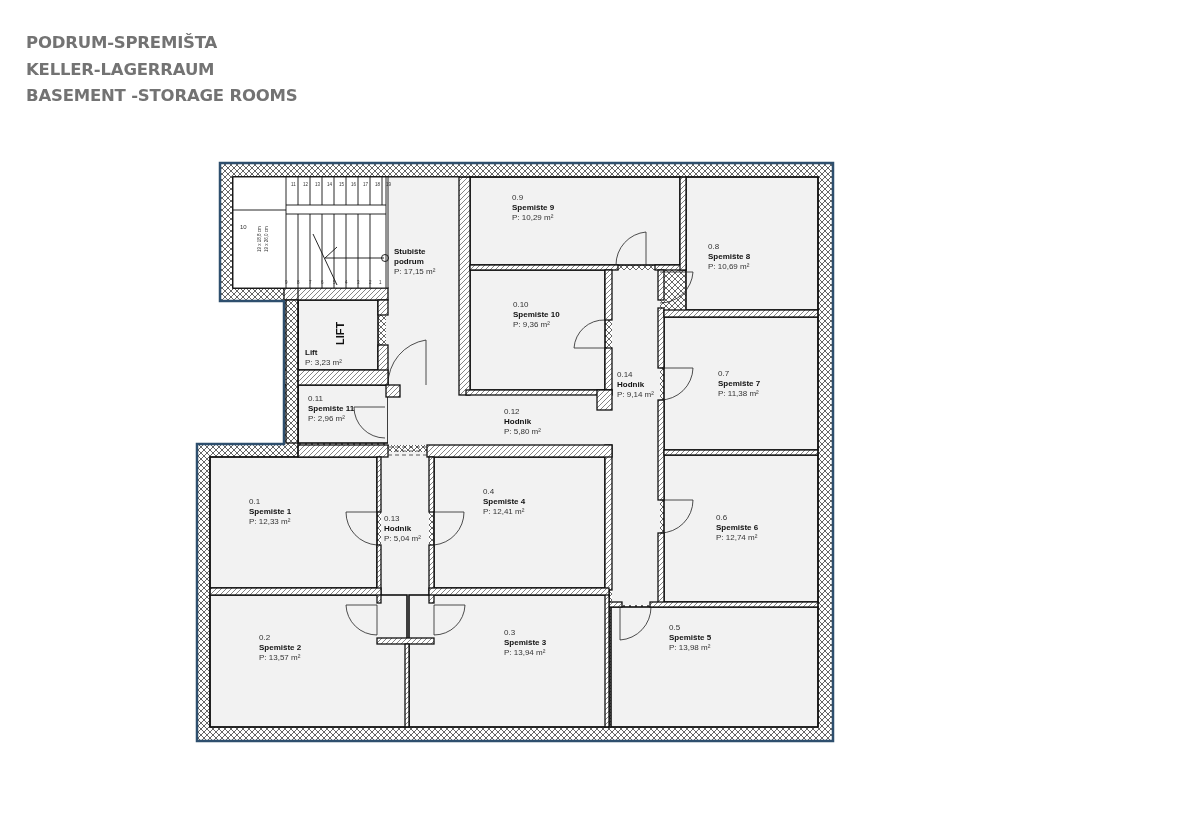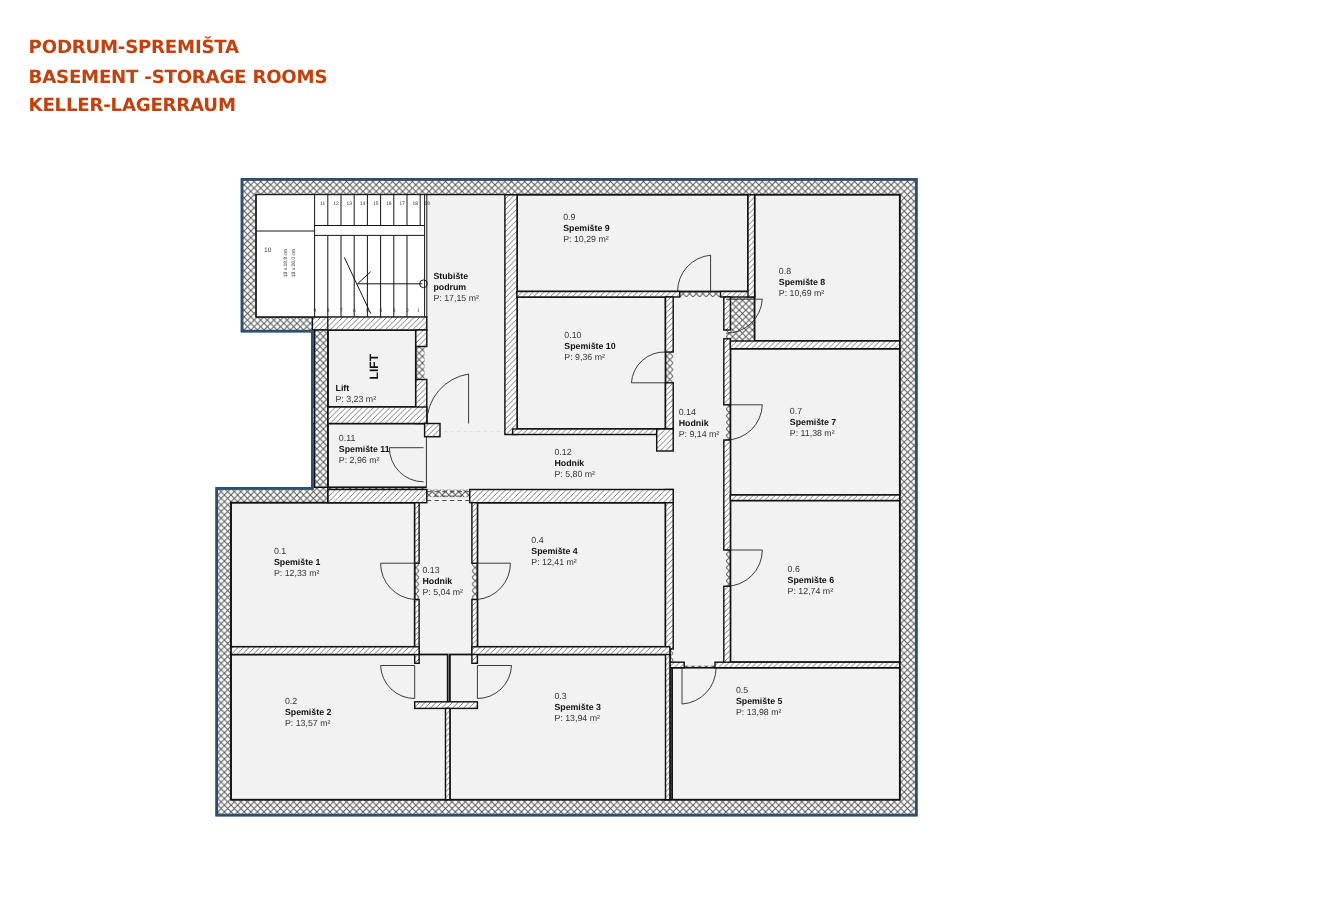--- a/index.html
+++ b/index.html
@@ -1,33 +1,33 @@
 <!DOCTYPE html>
 <html><head>
 <meta charset="utf-8">
 <style>
   html, body { margin:0; padding:0; background:#ffffff; }
   body { width:1200px; height:816px; position:relative; overflow:hidden; font-family:"Liberation Sans", sans-serif; }
   .title-block { position:absolute; left:26px; top:30px; }
-  .title-line { font-family:"DejaVu Sans", sans-serif; font-weight:bold; font-size:16.5px; color:#c2410c; line-height:26.5px; letter-spacing:-0.2px; white-space:nowrap; }
+  .title-line { font-family:"DejaVu Sans", sans-serif; font-weight:bold; font-size:16.5px; color:#737373; line-height:26.5px; letter-spacing:-0.2px; white-space:nowrap; }
   svg.plan { position:absolute; left:0; top:0; }
   .rm-code { font-family:"Liberation Sans", sans-serif; font-size:8px; fill:#333; }
   .rm-name { font-family:"Liberation Sans", sans-serif; font-size:8px; font-weight:bold; fill:#111; }
   .rm-area { font-family:"Liberation Sans", sans-serif; font-size:8px; fill:#333; }
   .lift-label { font-family:"Liberation Sans", sans-serif; font-size:11px; font-weight:bold; fill:#111; }
   .step-num { font-family:"Liberation Sans", sans-serif; font-size:4.5px; fill:#333; }
   .stair-dim { font-family:"Liberation Sans", sans-serif; font-size:4.5px; fill:#333; }
 </style>
 </head>
 <body>
 
 <div class="title-block">
   <div class="title-line">PODRUM-SPREMIŠTA</div>
+  <div class="title-line">KELLER-LAGERRAUM</div>
   <div class="title-line">BASEMENT -STORAGE ROOMS</div>
-  <div class="title-line">KELLER-LAGERRAUM</div>
 </div>
 
 <svg class="plan" width="1200" height="816" viewBox="0 0 1200 816" xmlns="http://www.w3.org/2000/svg">
   <defs>
     <pattern id="xhatch" patternUnits="userSpaceOnUse" width="6" height="6">
       <rect width="6" height="6" fill="#ffffff"></rect>
       <path d="M0,0 L6,6 M6,0 L0,6" stroke="#555" stroke-width="0.9"></path>
     </pattern>
     <pattern id="dhatch" patternUnits="userSpaceOnUse" width="5" height="5" patternTransform="rotate(0)">
       <rect width="5" height="5" fill="#ffffff"></rect>

